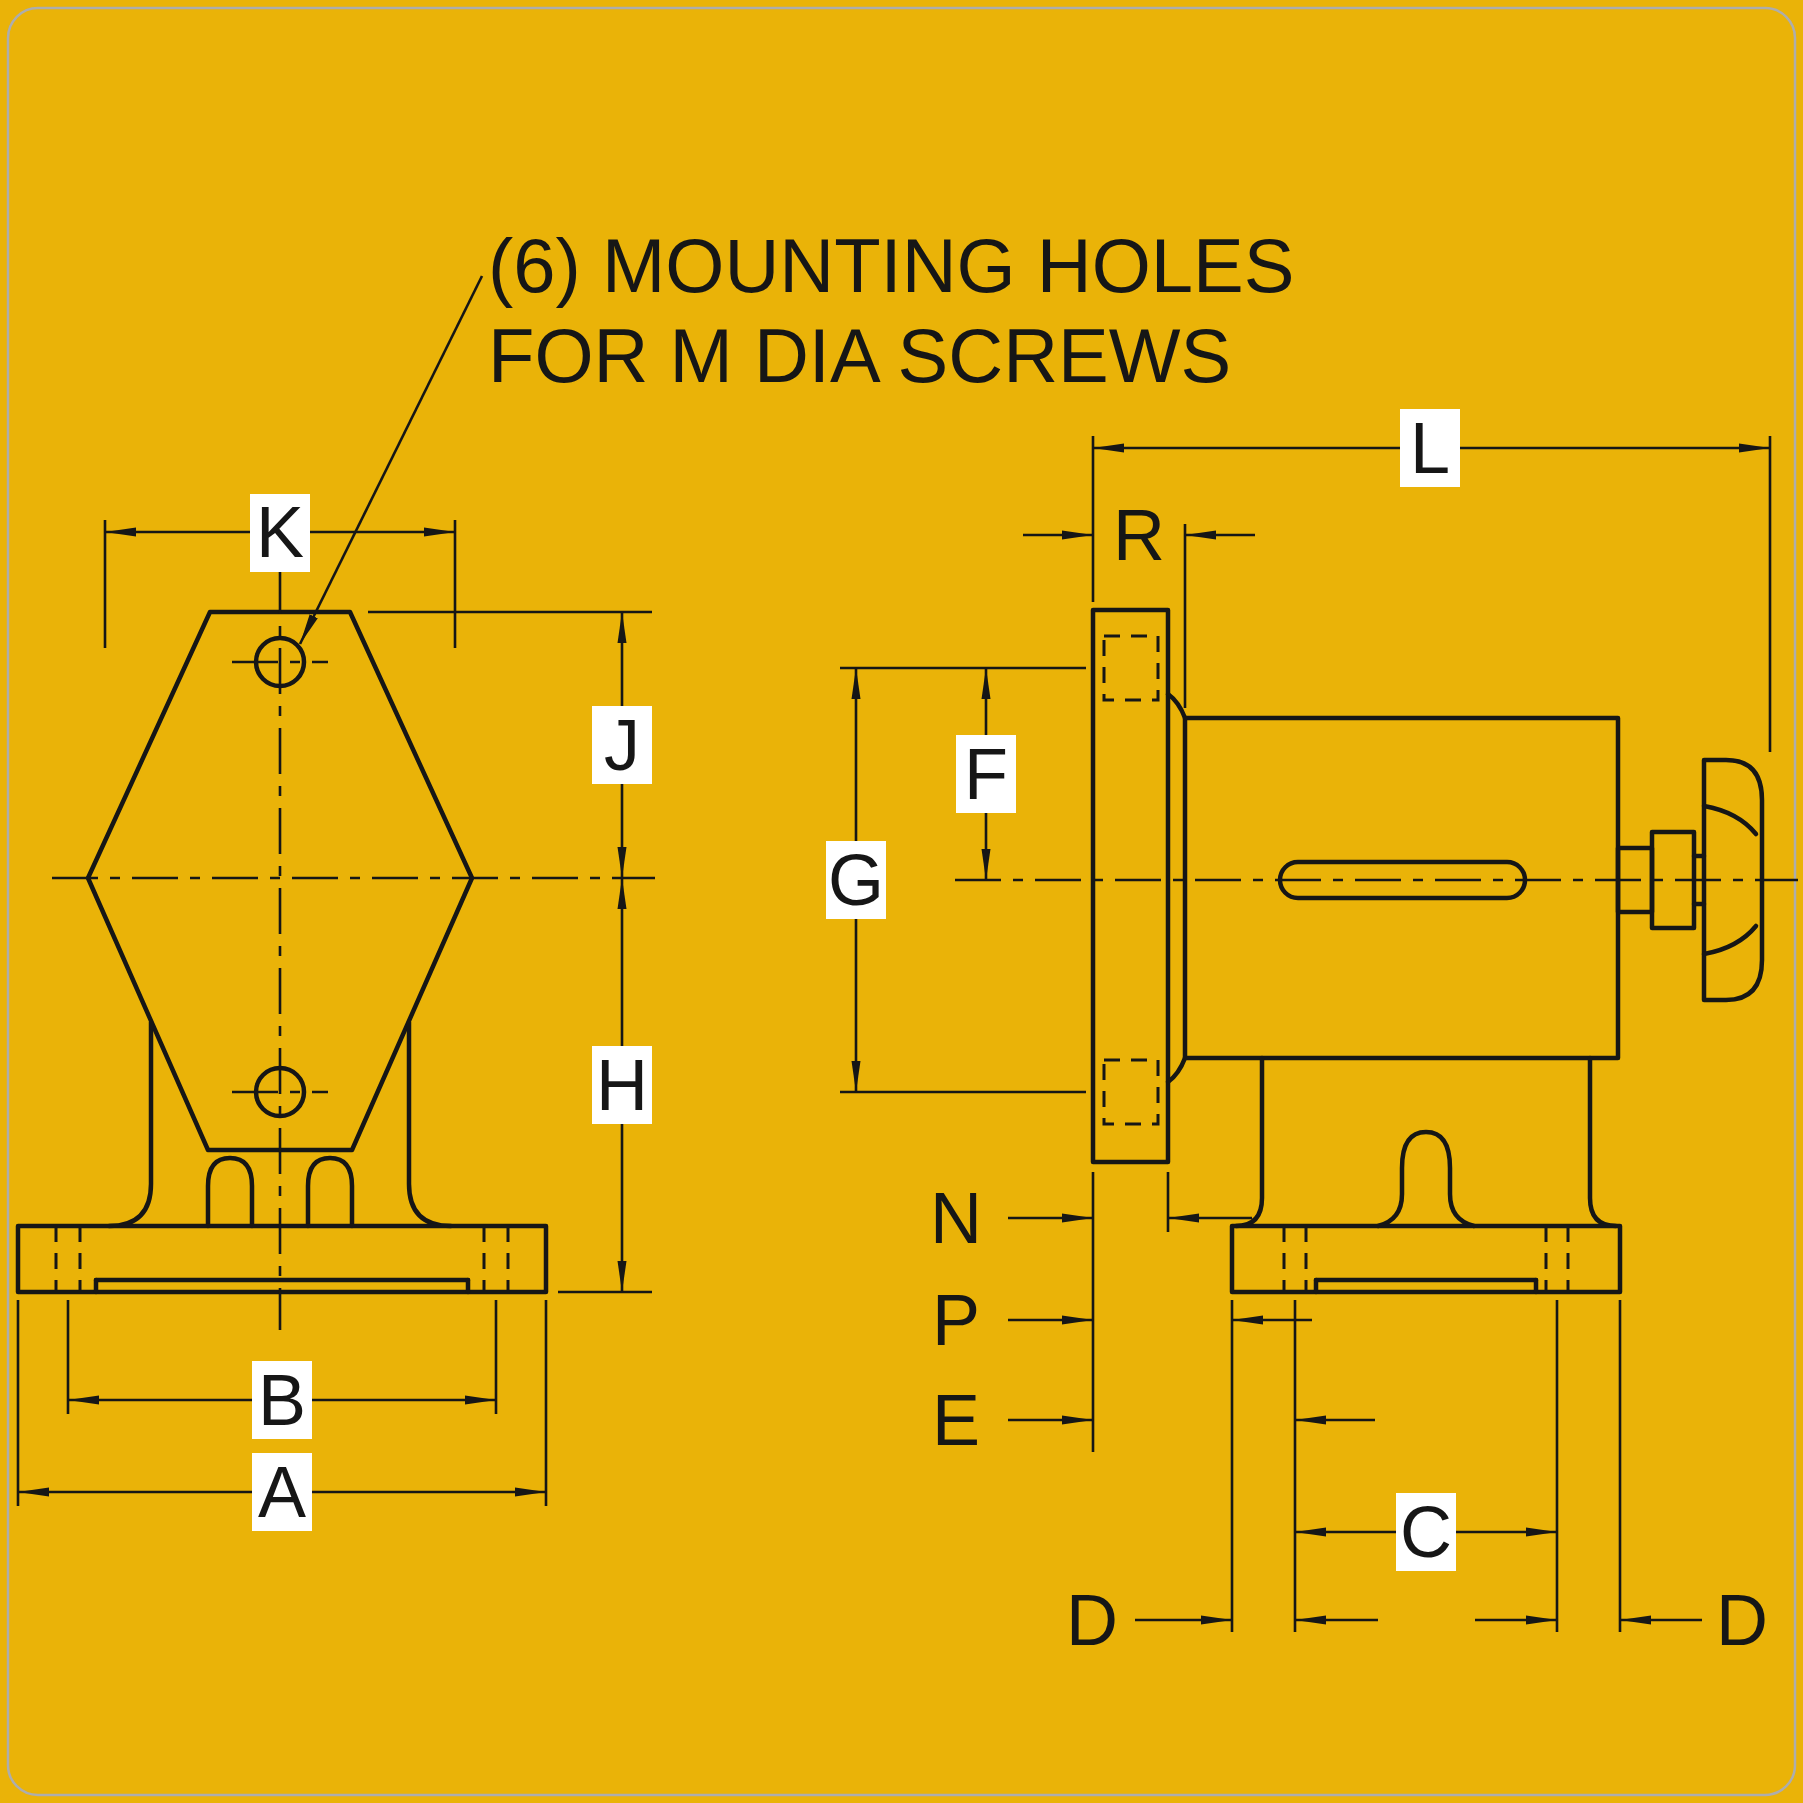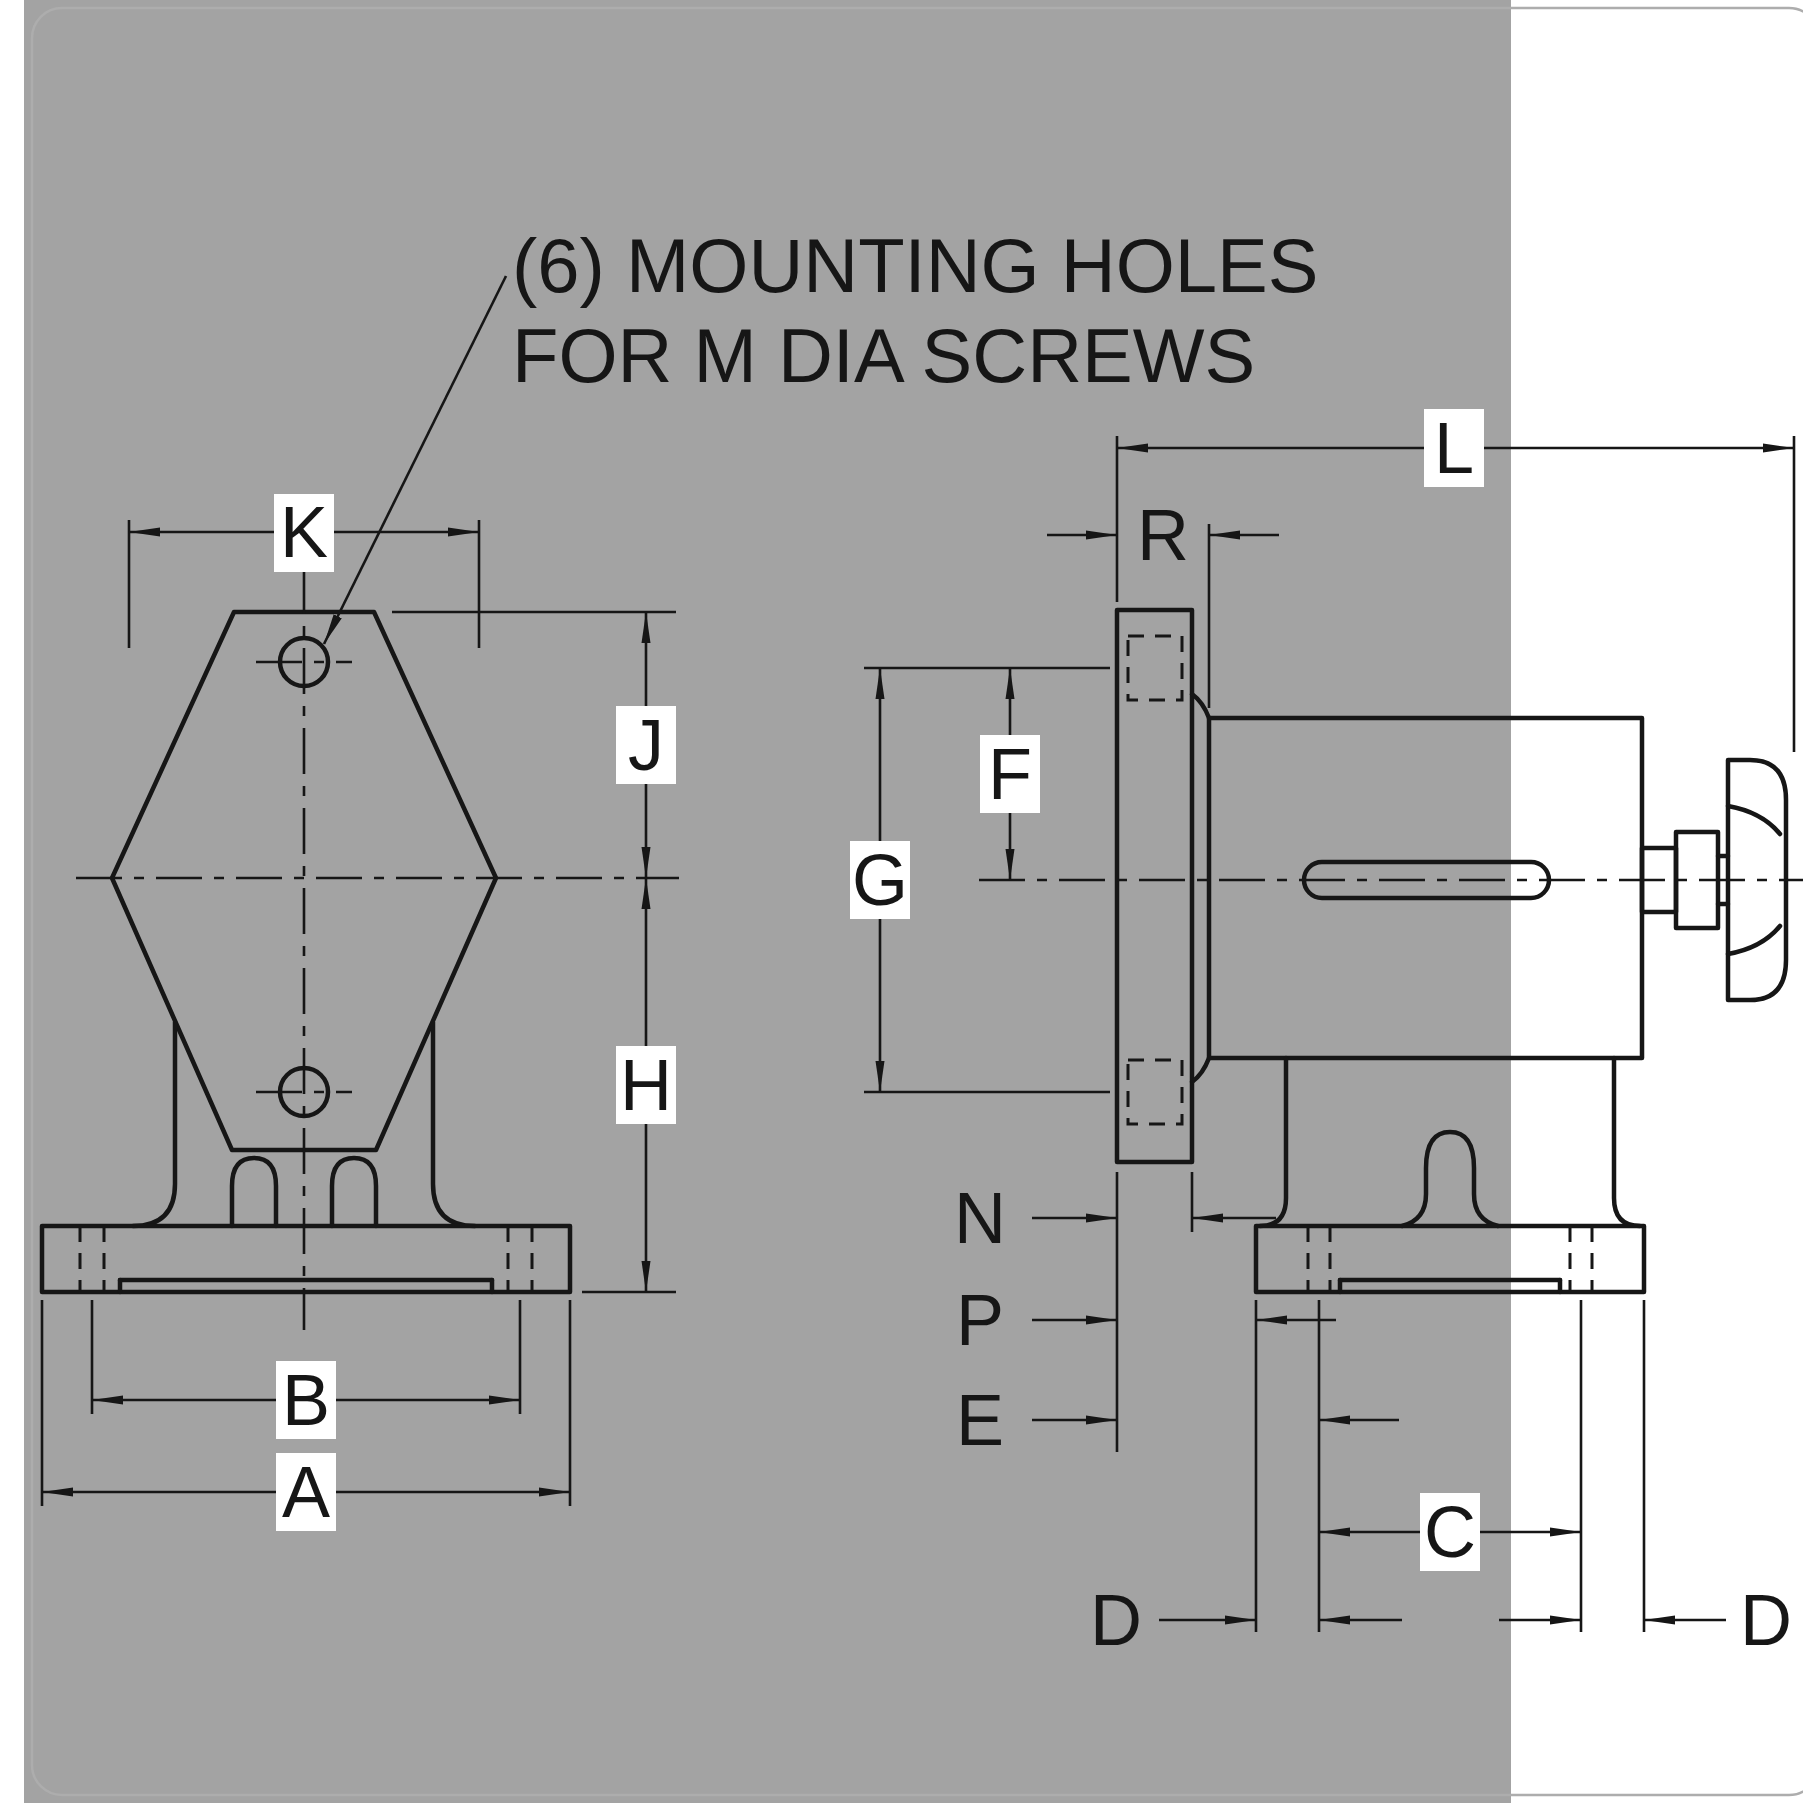--- a/index.html
+++ b/index.html
@@ -1,22 +1,21 @@
 <!DOCTYPE html>
 <html><head>
 <meta charset="utf-8">
 <style>
   html, body { margin: 0; padding: 0; background: #ffffff; }
   .page {
     position: relative;
-    width: 1487px;
+    width: 1803px;
     height: 1803px;
-    background: #a3a3a3;
+    background: #eab308;
     font-family: "Liberation Sans", sans-serif;
-    margin-left: 24px;
   }
   svg { position: absolute; top: 0; left: 0; }
 
   .obj  { fill: none; stroke: #161616; stroke-width: 4.5; stroke-linecap: round; stroke-linejoin: round; }
   .dim  { fill: none; stroke: #161616; stroke-width: 2.6; }
   .ext  { fill: none; stroke: #161616; stroke-width: 2.6; }
   .ctr  { fill: none; stroke: #161616; stroke-width: 2.6; stroke-dasharray: 46 12 10 12; }
   .hid  { fill: none; stroke: #161616; stroke-width: 3;   stroke-dasharray: 16 11; }
   .whiteout { fill: #ffffff; stroke: none; }
 

